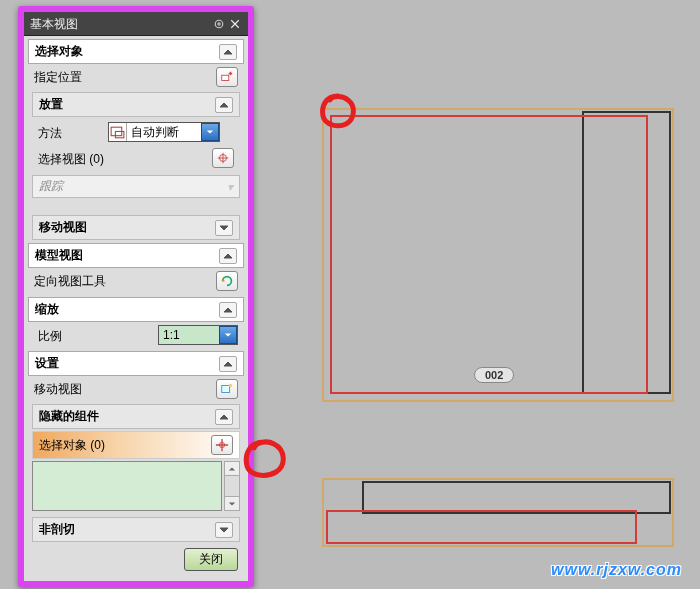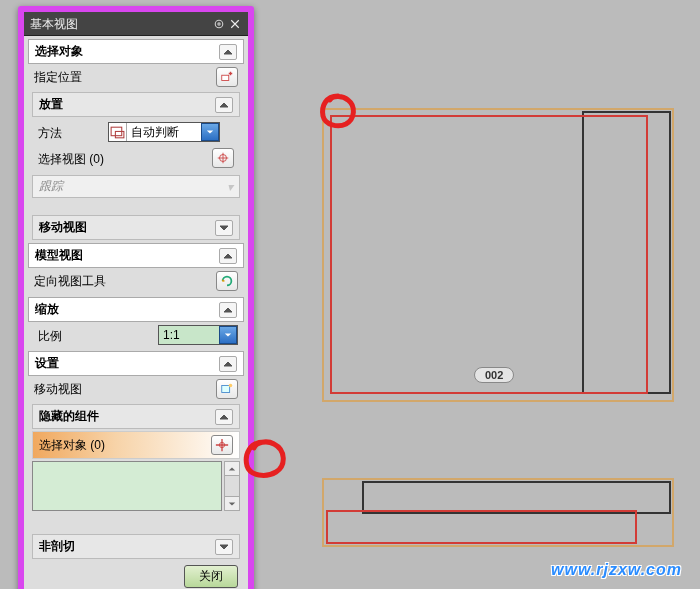--- a/index.html
+++ b/index.html
@@ -323,21 +323,21 @@
             </svg>
           </div>
         <div class="sb-btn">
             <svg viewBox="0 0 10 10">
               <path d="M1 3 L5 7 L9 3 Z"></path>
             </svg>
           </div>
       </div>
     </div>
 
-    <div class="sub-header" style="margin-top:23px;gap:20px;">
+    <div class="sub-header" style="margin-top:6px;gap:20px;">
       <span>非剖切</span>
       <span class="chevron-btn">
           <svg viewBox="0 0 10 10">
             <path d="M1 3 L5 7 L9 3 Z"></path>
           </svg>
         </span>
     </div>
 
     <div class="footer">
       <button class="close-btn">关闭</button>

